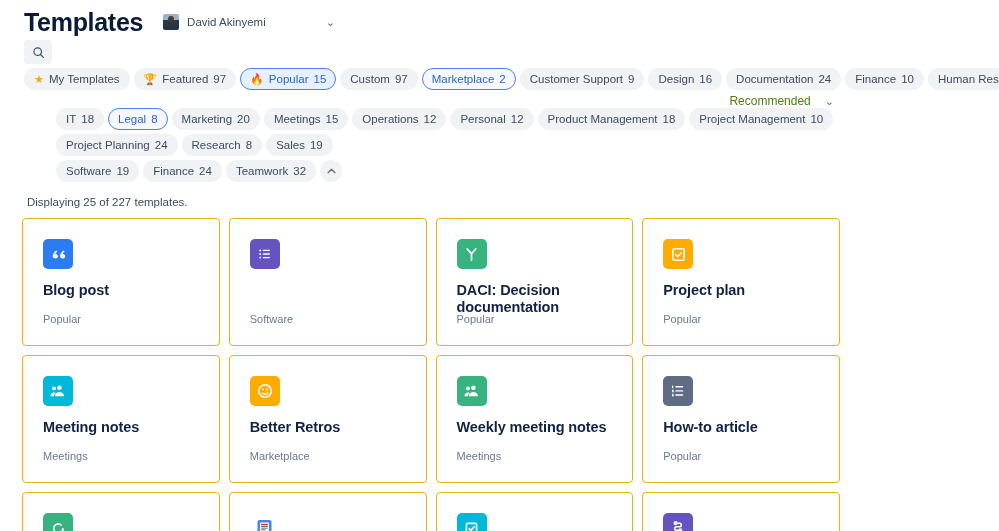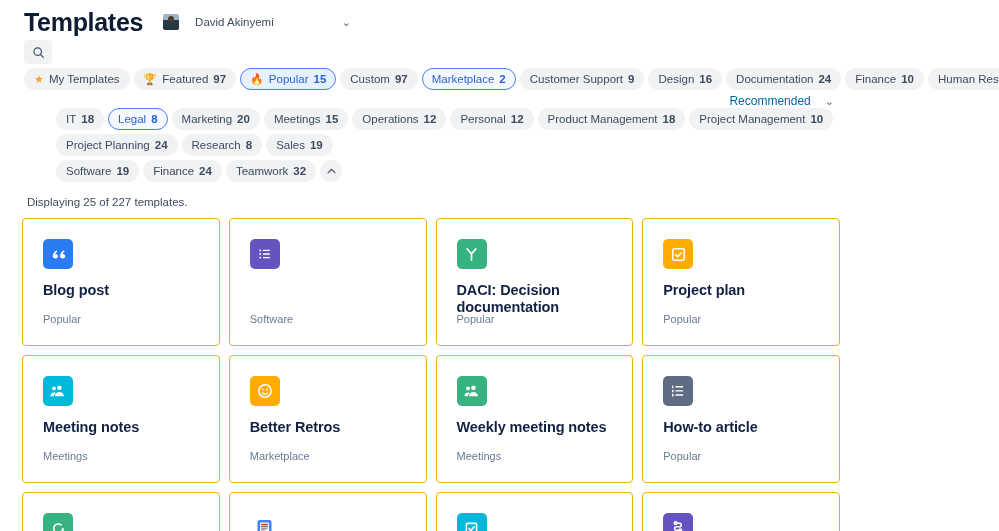--- a/index.html
+++ b/index.html
@@ -23,21 +23,21 @@
     font-size: 25px;
     font-weight: 700;
     color: #0b1b33;
     letter-spacing: -0.3px;
     line-height: 1;
   }
   .user-chip {
     display: flex;
     align-items: center;
     margin-left: 16px;
-    gap: 16px;
+    gap: 8px;
     padding: 2px 4px;
     border-radius: 3px;
     cursor: pointer;
   }
   .avatar {
     width: 16px; height: 16px;
     border-radius: 2px;
     background: linear-gradient(#9fb3c8 0%, #9fb3c8 38%, #2b3a4a 39%, #26323f 100%);
     position: relative;
     overflow: hidden;
@@ -90,21 +90,21 @@
     padding: 0 9px;
     border-radius: 11px;
     background: #f1f2f4;
     border: 1px solid transparent;
     font-size: 11.5px;
     color: #3d4b5e;
     white-space: nowrap;
     cursor: pointer;
   }
   .chip .cnt {
-    font-weight: 700;
+    font-weight: 400;
     font-size: 11.5px;
     color: #3d4b5e;
   }
   .chip.sel-fill {
     background: #e7f0ff;
     border: 1px solid #4c7ff0;
     color: #2a63d8;
   }
   .chip.sel-fill .cnt { color: #2a63d8; }
   .chip.sel-outline {
@@ -116,21 +116,21 @@
   .chip .gl { font-size: 11px; line-height: 1; }
 
   .sort-box {
     margin-left: auto;
     display: flex;
     align-items: center;
     gap: 14px;
     padding-right: 4px;
     cursor: pointer;
   }
-  .sort-label { font-size: 12px; color: #0369a1; }
+  .sort-label { font-size: 12px; color: #4d7c0f; }
   .sort-caret { color: #5a6a80; font-size: 11px; line-height: 1; }
 
   .collapse-btn {
     width: 22px; height: 22px;
     border-radius: 11px;
     background: #f1f2f4;
     display: inline-flex;
     align-items: center; justify-content: center;
     color: #5a6a80;
     font-size: 10px;

